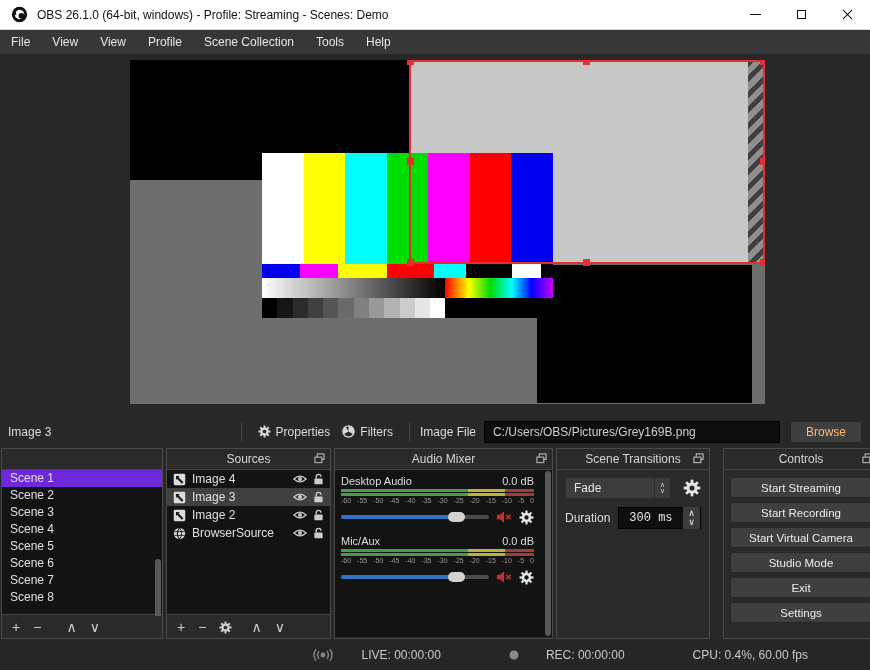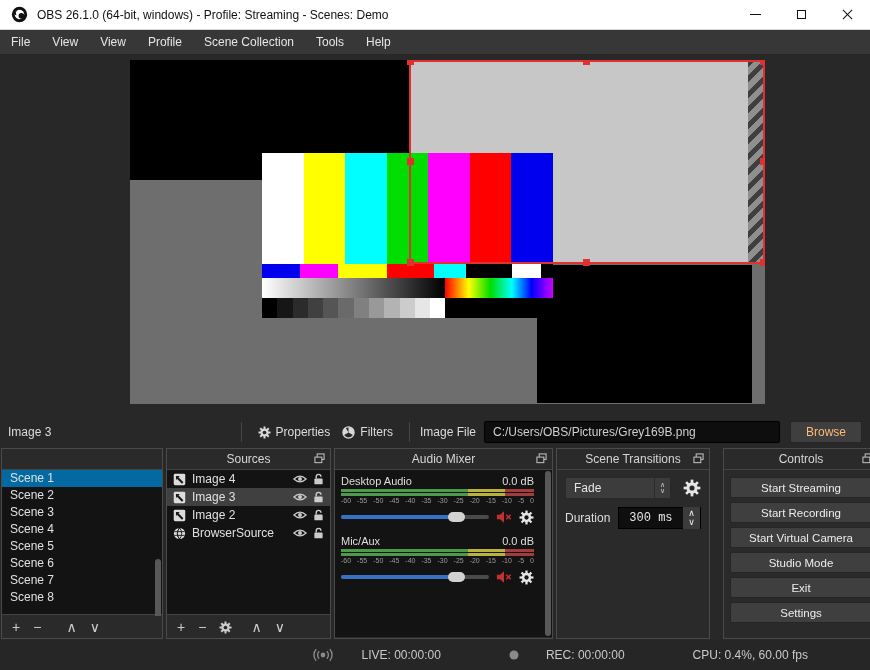--- a/index.html
+++ b/index.html
@@ -47,41 +47,41 @@
   .handle { position:absolute; width:7px; height:7px; background:#e03030; z-index:4; }
   .h-tl{left:-4px;top:-4px;} .h-tm{left:50%;margin-left:-4px;top:-4px;} .h-tr{right:-4px;top:-4px;}
   .h-ml{left:-4px;top:50%;margin-top:-4px;} .h-mr{right:-4px;top:50%;margin-top:-4px;}
   .h-bl{left:-4px;bottom:-4px;} .h-bm{left:50%;margin-left:-4px;bottom:-4px;} .h-br{right:-4px;bottom:-4px;}
 
   
   .srctoolbar { position:absolute; top:416px; left:0; right:0; height:32px; display:flex;
                 align-items:center; color:#dcdcdc; font-size:12px; }
   .srctoolbar .lbl { margin-left:8px; }
   .vsep { width:1px; height:20px; background:#454545; margin:0 10px; }
-  .tbtn { display:flex; align-items:center; gap:5px; padding:3px 6px; border-radius:2px; }
+  .tbtn { display:flex; align-items:flex-start; gap:5px; padding:3px 6px; border-radius:2px; }
   .fileinput { width:296px; height:22px; background:#0e0e0e; border:1px solid #000; border-radius:2px;
                color:#cfcfcf; font-size:12px; line-height:20px; padding:0 8px; margin-left:8px;
                white-space:nowrap; overflow:hidden; }
   .browsebtn { width:72px; height:22px; background:#3f3f3f; border:1px solid #262626; border-radius:2px;
                color:#fdba74; font-size:12px; display:flex; align-items:center; justify-content:center;
                margin-left:10px; margin-right:8px; }
 
   
   .panels { position:absolute; top:448px; left:0; right:0; height:192px; }
   .panel { position:absolute; top:0; height:191px; border:1px solid #4a4a4a; background:#2a2a2a; }
   .phead { height:20px; display:flex; align-items:center; justify-content:center;
            color:#d6d6d6; font-size:12px; position:relative; }
   .popout { position:absolute; right:5px; top:4px; }
   .p-scenes { left:1px; width:162px; } .p-sources { left:166px; width:165px; }
   .p-mixer { left:334px; width:219px; } .p-trans { left:556px; width:154px; }
   .p-controls { left:723px; width:156px; }
   .listarea { position:absolute; left:0; right:0; top:20px; bottom:23px; background:#131313;
               border-top:1px solid #444; border-bottom:1px solid #444; overflow:hidden; }
   .scene-row { height:17px; line-height:17px; padding-left:8px; font-size:12px; color:#e0e0e0; }
-  .scene-row.selected { background:#0369a1; }
+  .scene-row.selected { background:#6d28d9; }
   .listscroll { position:absolute; right:1px; width:6px; border-radius:3px; background:#585858; }
   .sc-scenes { top:58%; bottom:2px; }
   .ptoolbar { position:absolute; left:0; right:0; bottom:0; height:22px; background:#2a2a2a;
               display:flex; align-items:center; gap:13px; padding-left:10px; color:#cccccc; }
   .ptoolbar .ico { font-size:14px; line-height:22px; }
   .src-row { height:18px; display:flex; align-items:center; gap:6px; padding:0 6px;
              font-size:12px; color:#e0e0e0; }
   .src-row.selected { background:#404040; }
   .src-row .nm { flex:1; overflow:hidden; white-space:nowrap; }
 

